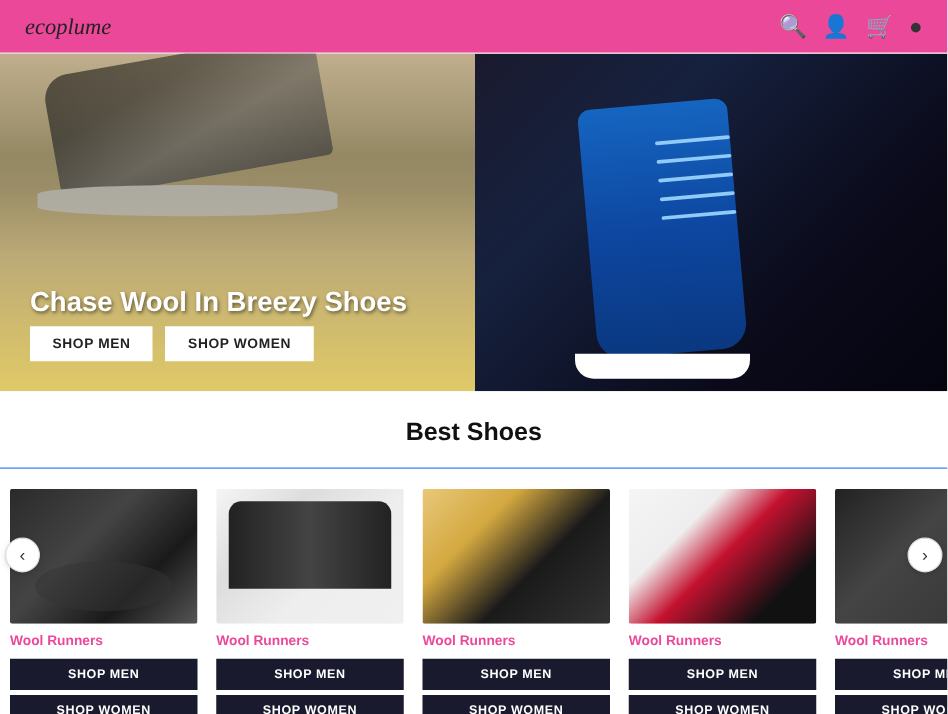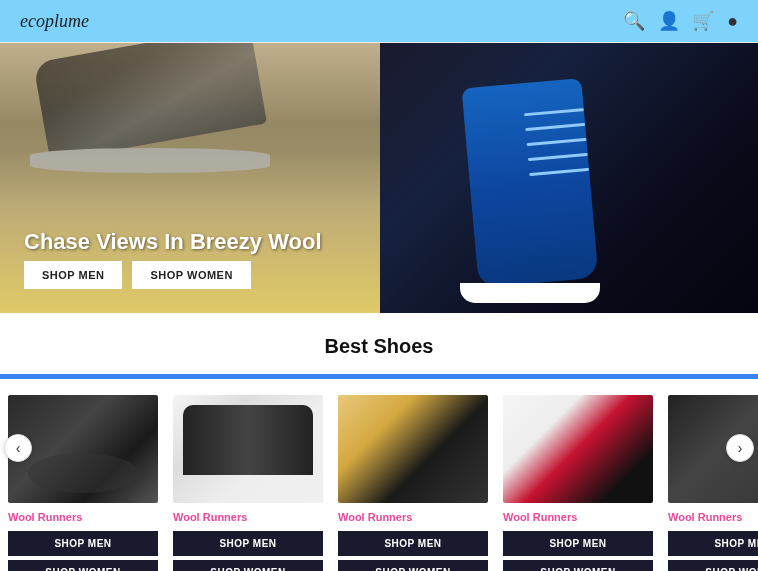--- a/index.html
+++ b/index.html
@@ -5,21 +5,21 @@
     * { margin: 0; padding: 0; box-sizing: border-box; }
     body { font-family: Arial, sans-serif; background: #fff; width: 758px; overflow-x: hidden; }
 
     
     .header {
       display: flex;
       align-items: center;
       justify-content: space-between;
       padding: 10px 20px;
       border-bottom: 1px solid #eee;
-      background: #7dd3fc;
+      background: #ec4899;
     }
     .header-logo {
       font-family: Georgia, serif;
       font-size: 18px;
       font-style: italic;
       color: #222;
     }
     .header-icons {
       display: flex;
       gap: 12px;
@@ -127,21 +127,21 @@
       border-radius: 0 0 15px 15px;
       position: absolute;
       left: 20px;
       bottom: 10px;
     }
 
     
     .section-title-wrap {
       text-align: center;
       padding: 22px 0 16px;
-      border-bottom: 5px solid #3b82f6;
+      border-bottom: 1px solid #3b82f6;
       margin: 0 0 0 0;
     }
     .section-title {
       font-size: 20px;
       font-weight: bold;
       color: #111;
     }
 
     
     .products-section {
@@ -323,21 +323,21 @@
 <section class="hero">
 
   <div class="hero-left">
 
     <div class="hero-shoe-top">
       <div class="shoe-top-body"></div>
       <div class="shoe-top-sole"></div>
     </div>
     <div class="hero-bg-overlay"></div>
     <div class="hero-content">
-      <h1 class="hero-title">Chase Views In Breezy Wool</h1>
+      <h1 class="hero-title">Chase Wool In Breezy Shoes</h1>
       <div class="hero-buttons">
         <button class="hero-btn">SHOP MEN</button>
         <button class="hero-btn">SHOP WOMEN</button>
       </div>
     </div>
   </div>
 
   <div class="hero-right">
     <div class="hero-right-shoe">
       <div class="shoe-body">

